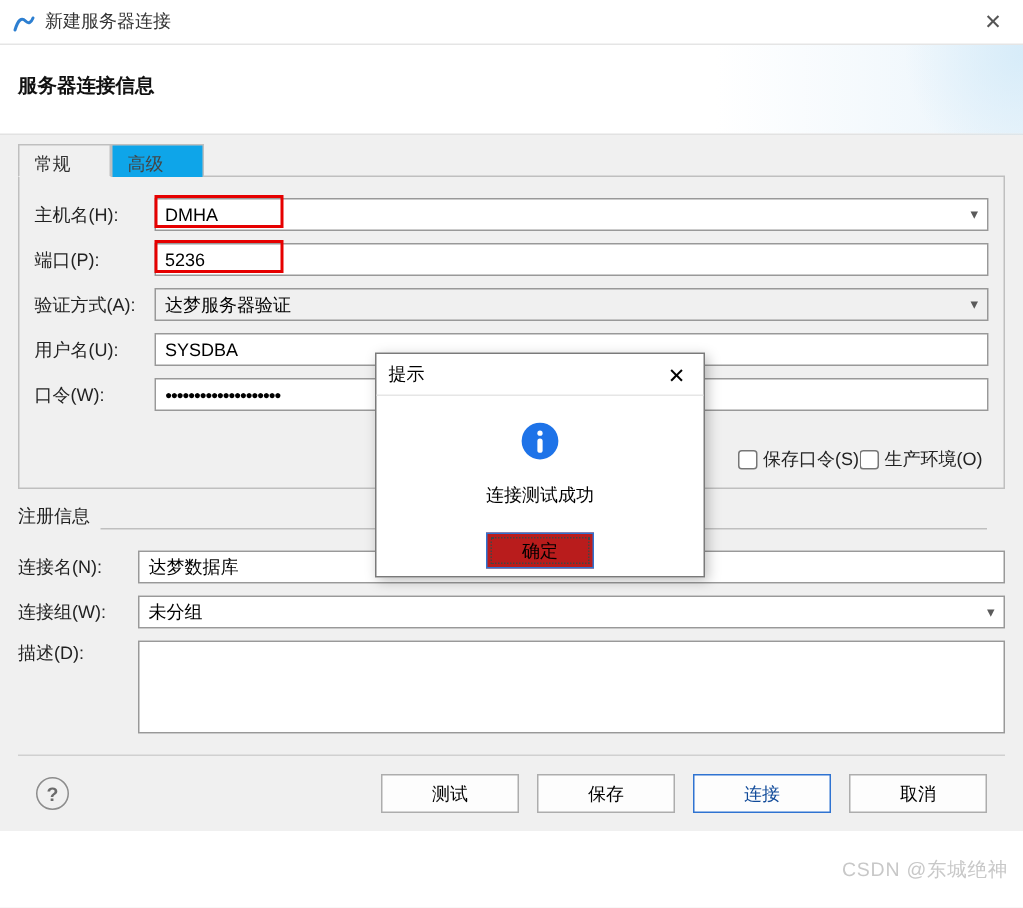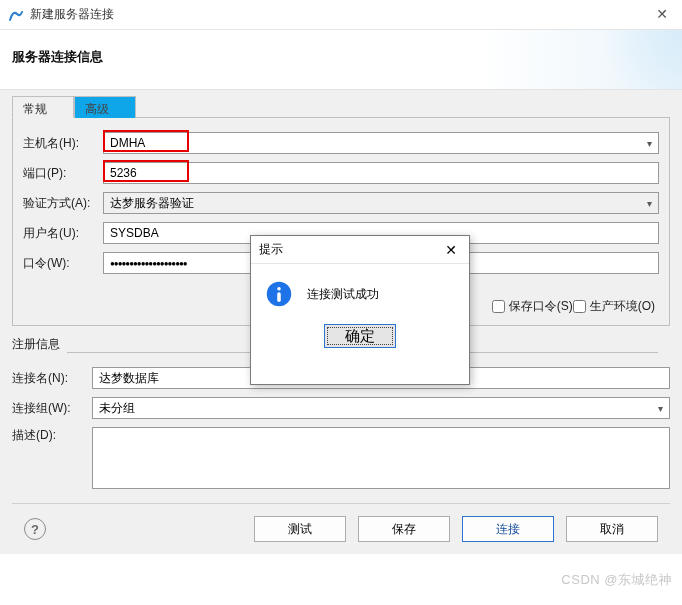--- a/index.html
+++ b/index.html
@@ -241,43 +241,44 @@
     color: #000;
     cursor: pointer;
     width: 20px;
     text-align: center;
   }
   .modal-body {
     display: flex;
     align-items: center;
     padding: 16px 14px 10px 14px;
     gap: 14px;
+    flex-direction: column;
   }
   .modal-icon {
     width: 28px; height: 28px;
     flex-shrink: 0;
   }
   .modal-msg {
     font-size: 12px;
     color: #000;
   }
   .modal-footer {
     display: flex;
     justify-content: center;
     padding: 6px 0 12px 0;
   }
   .modal-btn {
     width: 72px;
     height: 24px;
     border: 1px solid #2f73d1;
     color: #000;
-    background: #e5e5e5;
+    background: #b91c1c;
     outline: 1px dotted #444;
     outline-offset: -4px;
-    font-size: 15px;
+    font-size: 12px;
     cursor: pointer;
     display: flex;
     align-items: center;
     justify-content: center;
   }
   .watermark {
     position: absolute;
     right: 10px;
     bottom: 16px;
     color: #c8c8c8;

